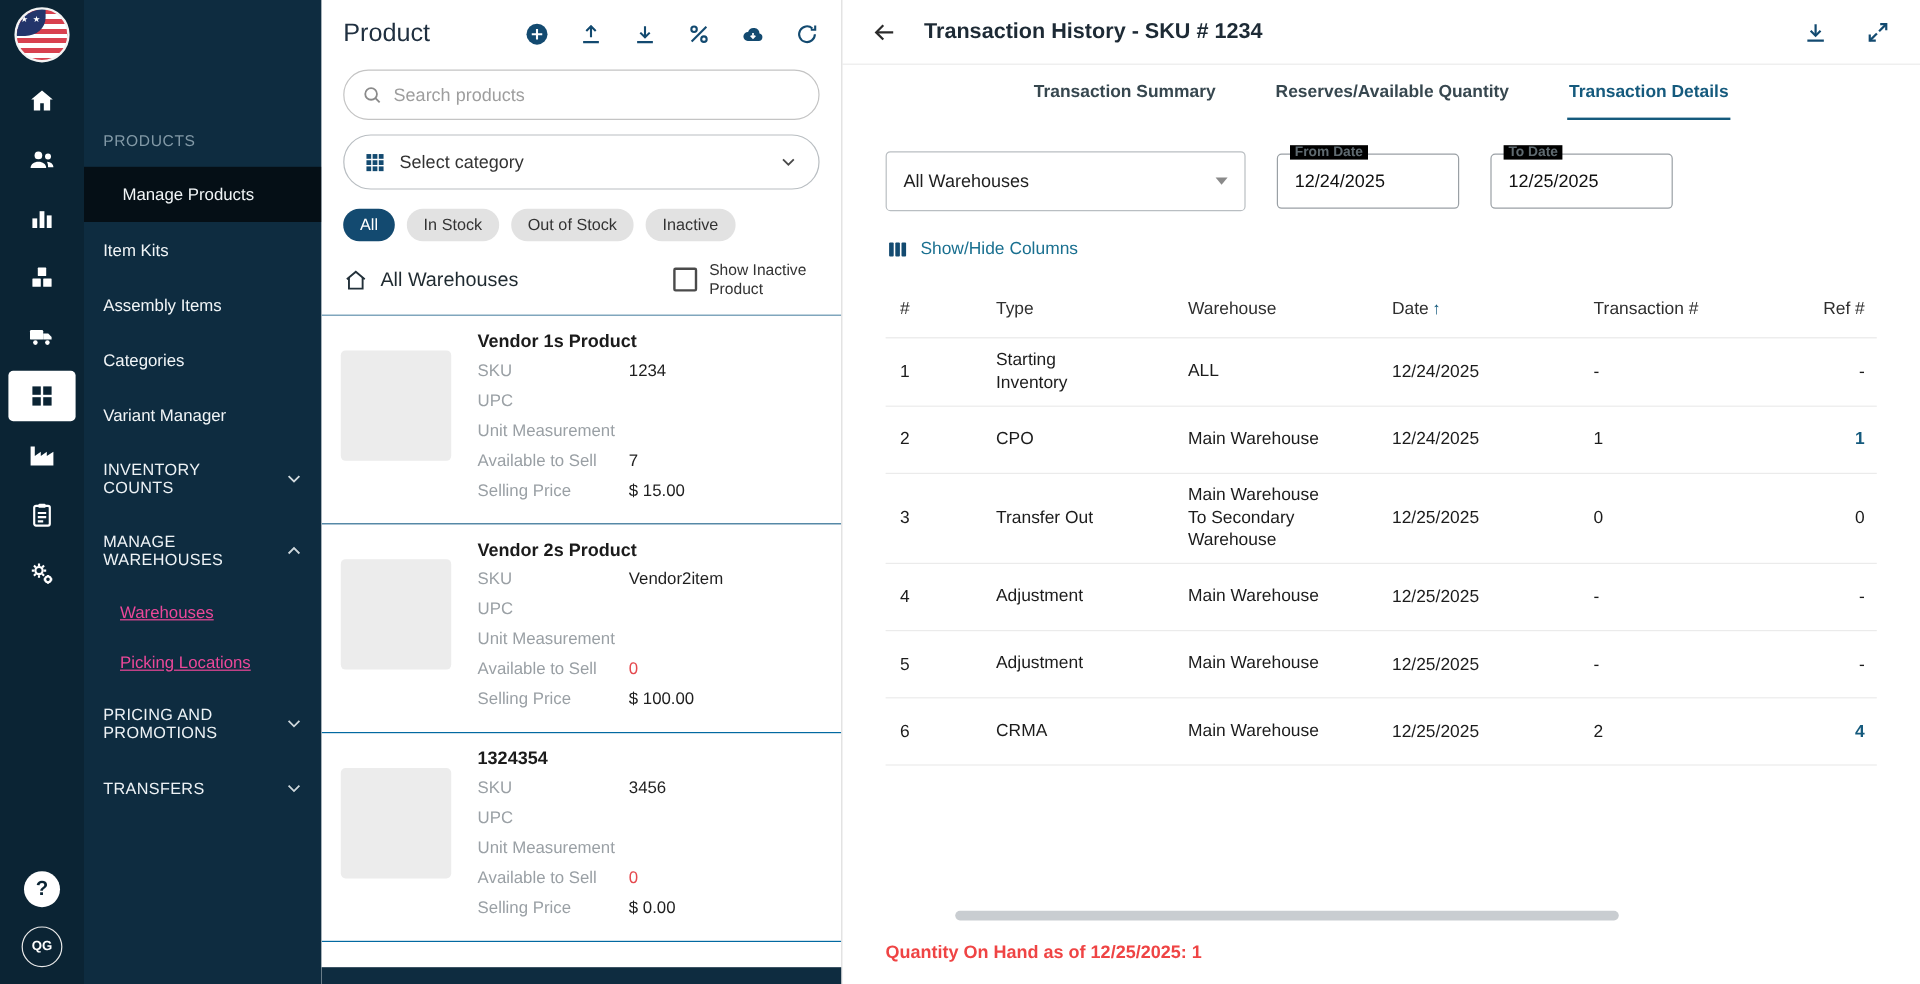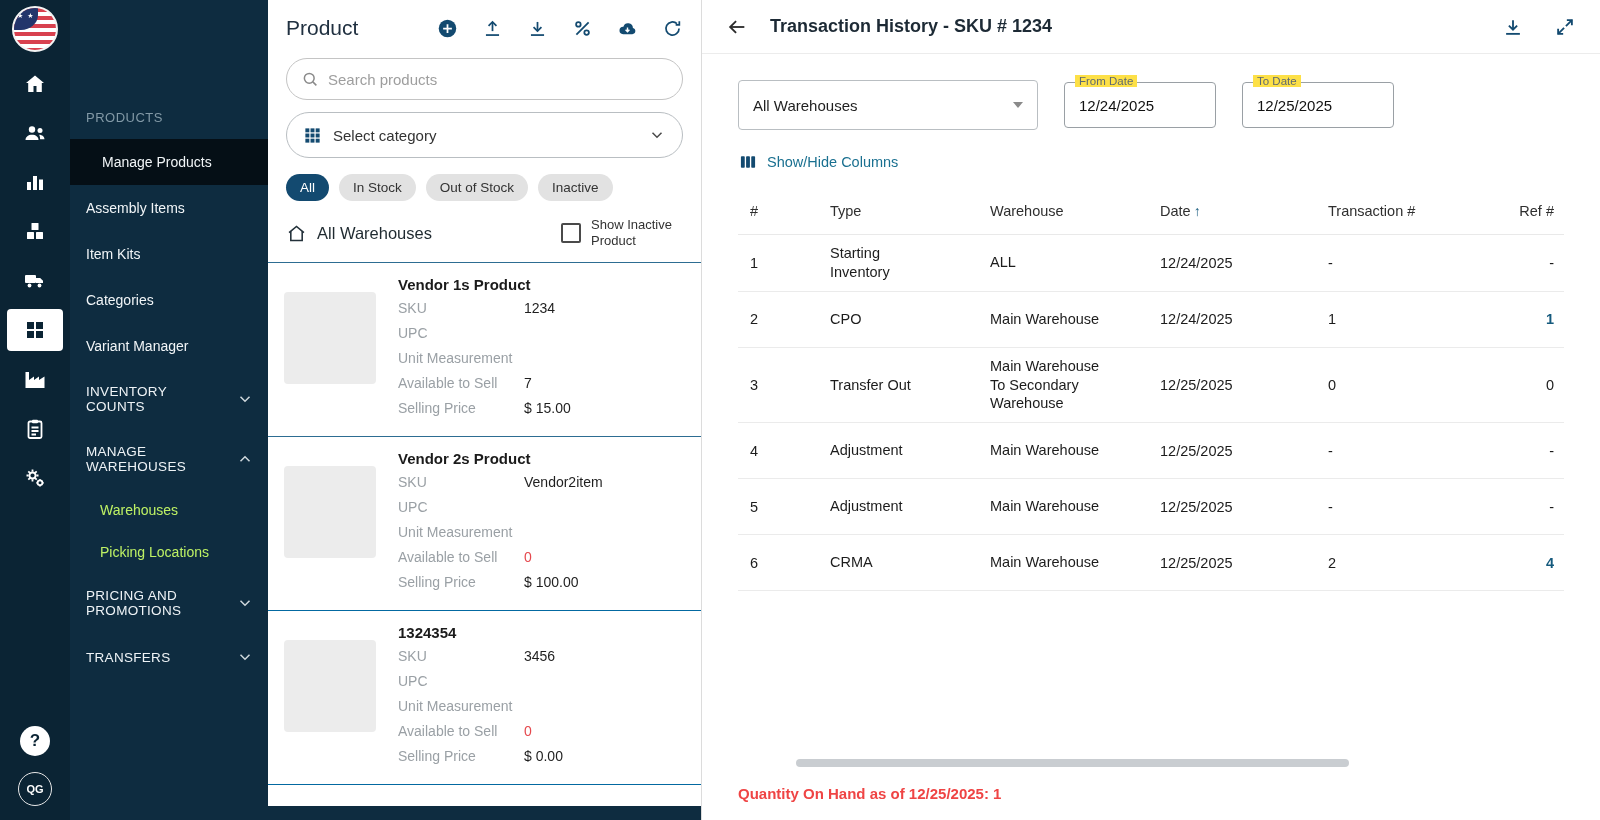--- a/index.html
+++ b/index.html
@@ -23,21 +23,21 @@
   .rail-avatar{width:34px;height:34px;border-radius:50%;border:1.5px solid #e8e8e8;color:#fff;font-size:11px;font-weight:bold;display:flex;align-items:center;justify-content:center;cursor:pointer;}
 
   
   .nav{width:198px;background:#0e2c40;color:#eef3f6;flex-shrink:0;display:flex;flex-direction:column;overflow:hidden;}
   .nav-header{color:#8299a6;font-size:13px;letter-spacing:.5px;padding:14px 16px;font-weight:500;}
   .nav-header:first-child{margin-top:96px;}
   .nav-item{font-size:14px;padding:15px 16px;cursor:pointer;color:#f1f5f7;}
   .nav-item.selected{background:#050f16;padding-left:32px;}
   .nav-group{font-size:13.5px;font-weight:500;letter-spacing:.3px;padding:15px 14px 15px 16px;display:flex;align-items:center;justify-content:space-between;gap:25px;cursor:pointer;}
   .nav-group .icon{width:18px;height:18px;color:#cfd8dc;flex-shrink:0;}
-  .nav-subitem{font-size:14px;padding:13px 16px 13px 30px;cursor:pointer;color:#bef264;}
+  .nav-subitem{font-size:14px;padding:13px 16px 13px 30px;cursor:pointer;color:#ec4899;text-decoration:underline;}
 
   
   .panel{width:434px;background:#fff;border-right:1px solid #dcdcdc;display:flex;flex-direction:column;flex-shrink:0;position:relative;}
   .panel-head{display:flex;align-items:center;padding:16px 18px 8px;}
   .panel-title{font-size:21px;color:#203040;font-weight:500;flex:1;}
   .toolbar{display:flex;gap:24px;align-items:center;color:#134a70;}
   .tool-btn{width:21px;height:21px;cursor:pointer;color:#134a70;}
   .searchbox{margin:10px 18px 4px;height:42px;border:1px solid #c4c4c4;border-radius:26px;display:flex;align-items:center;padding:0 14px;gap:9px;}
   .searchbox .icon{width:18px;height:18px;color:#8a8a8a;}
   .searchbox input{border:none;outline:none;flex:1;font-size:15px;font-family:inherit;color:#333;background:transparent;}
@@ -74,21 +74,21 @@
   .head-icons{display:flex;gap:30px;align-items:center;}
   .head-icons .tool-btn{width:22px;height:22px;}
   .tabs{display:flex;justify-content:center;gap:46px;flex-shrink:0;}
   .tab{font-size:14.5px;font-weight:600;color:#37474f;padding:15px 2px 13px;border-bottom:2.5px solid transparent;cursor:pointer;}
   .tab.active{color:#155a7d;border-bottom-color:#155a7d;}
   .txn-content{flex:1;min-height:0;display:flex;flex-direction:column;padding:26px 36px 18px;}
   .filters{display:flex;gap:26px;align-items:center;}
   .select-box{width:300px;height:50px;border:1px solid #b9bec2;border-radius:4px;display:flex;align-items:center;padding:0 14px;font-size:15px;color:#1f1f1f;cursor:pointer;}
   .caret{margin-left:auto;width:0;height:0;border-left:5px solid transparent;border-right:5px solid transparent;border-top:6px solid #8a8a8a;}
   .date-field{position:relative;width:152px;height:46px;border:1px solid #9aa0a5;border-radius:4px;display:flex;align-items:center;padding:0 14px;font-size:15px;color:#111;cursor:text;}
-  .date-label{position:absolute;top:-8px;left:10px;background:#fde047;padding:0 4px;font-size:11.5px;color:#5f6a70;}
+  .date-label{position:absolute;top:-8px;left:10px;background:#000000;padding:0 4px;font-size:11.5px;color:#5f6a70;font-weight:bold;}
   .cols-link{margin-top:22px;display:flex;align-items:center;gap:9px;color:#1a7090;font-size:14.5px;cursor:pointer;width:max-content;}
   .cols-link .icon{width:20px;height:20px;color:#134a70;}
   .tbl{margin-top:16px;}
   .tbl-head,.tbl-row{display:grid;grid-template-columns:92px 160px 170px 168px 172px 1fr;align-items:center;}
   .tbl-head{border-bottom:1px solid #e9e9e9;padding:15px 0;}
   .th{font-size:14.5px;color:#2f2f2f;font-weight:500;}
   .th-num,.td-num{padding-left:12px;}
   .th-ref,.td-ref{text-align:right;padding-right:10px;}
   .sort{color:#155a7d;font-size:14px;margin-left:3px;}
   .tbl-row{border-bottom:1px solid #ebebeb;padding:9px 0;min-height:56px;font-size:14.5px;color:#1c1c1c;}
@@ -188,22 +188,22 @@
     </div>
   <div class="rail-bottom">
     <div class="rail-help">?</div>
     <div class="rail-avatar">QG</div>
   </div>
 </div>
 
 <div class="nav" id="nav">
     <div class="nav-header">PRODUCTS</div>
     <div class="nav-item selected">Manage Products</div>
+    <div class="nav-item">Item Kits</div>
     <div class="nav-item">Assembly Items</div>
-    <div class="nav-item">Item Kits</div>
     <div class="nav-item">Categories</div>
     <div class="nav-item">Variant Manager</div>
     <div class="nav-group">
       <span>INVENTORY COUNTS</span>
       <span class="icon">
         <svg viewBox="0 0 24 24" fill="none" stroke="currentColor" stroke-width="2">
           <path d="M6 9l6 6 6-6"></path>
         </svg>
       </span>
     </div>
@@ -430,20 +430,25 @@
       <span class="icon tool-btn" id="expand-slot" style="color:#134a70">
           <svg viewBox="0 0 24 24" fill="none" stroke="currentColor" stroke-width="2">
             <path d="M14 4.5h5.5V10"></path>
             <path d="M19.5 4.5L13 11"></path>
             <path d="M10 19.5H4.5V14"></path>
             <path d="M4.5 19.5L11 13"></path>
           </svg>
         </span>
     </div>
   </div>
+  <div class="tabs" id="tabs">
+      <div class="tab">Transaction Summary</div>
+      <div class="tab">Reserves/Available Quantity</div>
+      <div class="tab active">Transaction Details</div>
+    </div>
   <div class="txn-content">
     <div class="filters">
       <div class="select-box">
         <span>All Warehouses</span>
         <span class="caret"></span>
       </div>
       <div class="date-field">
         <span class="date-label">From Date</span>
         <span>12/24/2025</span>
       </div>

